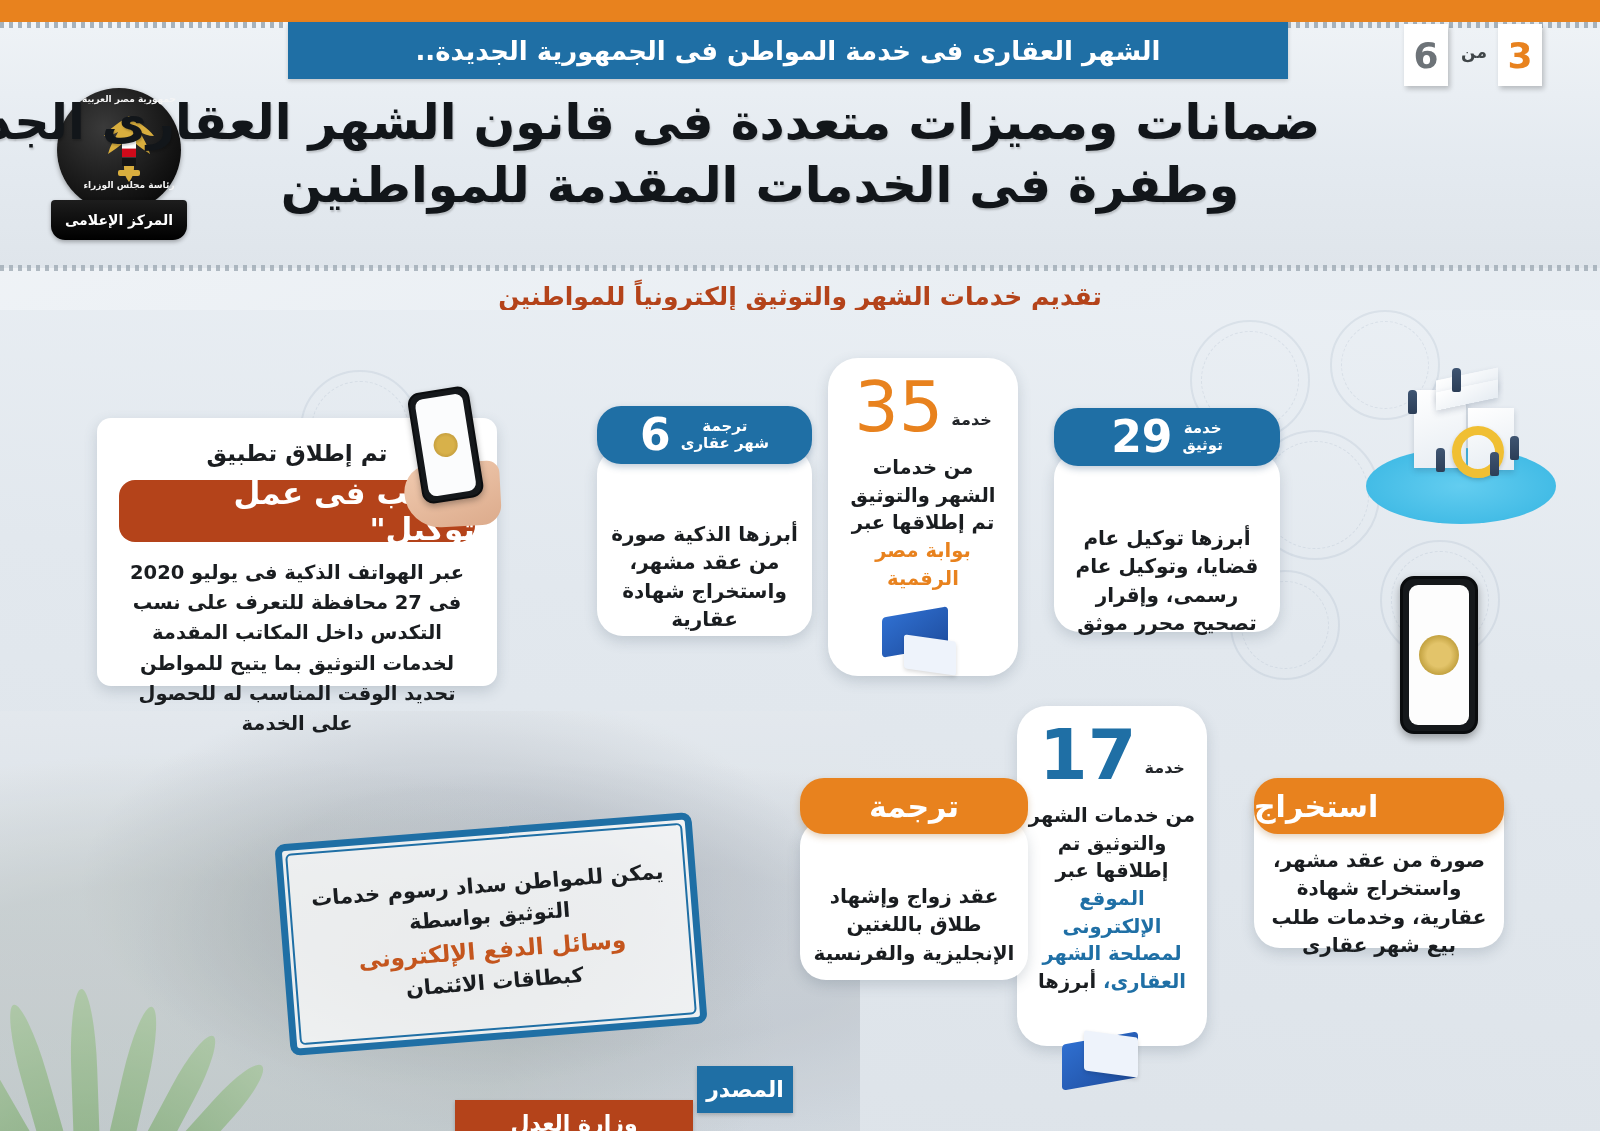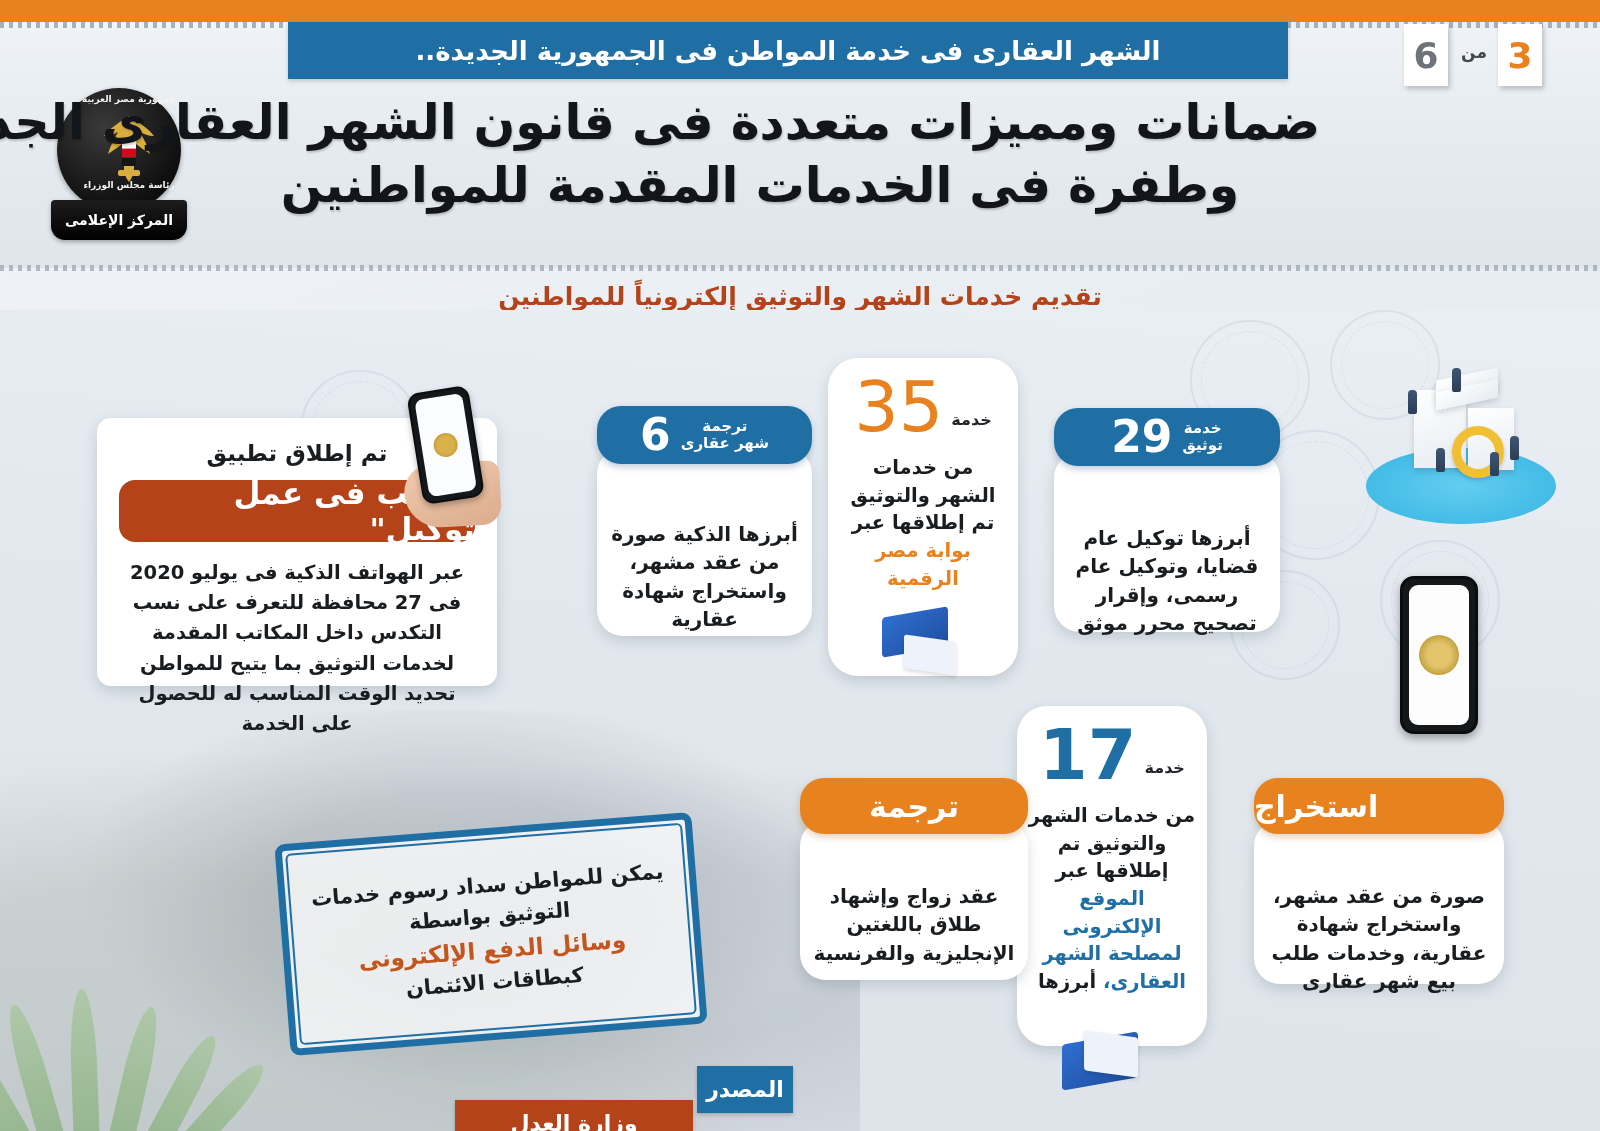--- a/index.html
+++ b/index.html
@@ -267,21 +267,21 @@
     background: #e8821e; border-radius: 24px;
     display: flex; align-items: center; justify-content: center;
     box-shadow: 0 3px 7px rgba(160,100,30,.3);
   }
   #hdr-tr span { color: #ffffff; font-size: 30px; font-weight: bold; }
   #card-tr .card-body {
     position: absolute; top: 62px; left: 10px; width: 208px; font-size: 20px;
   }
 
   
-  #card-ex { top: 820px; left: 1254px; width: 250px; height: 164px; }
+  #card-ex { top: 784px; left: 1254px; width: 250px; height: 164px; }
   #hdr-ex {
     position: absolute; top: 778px; left: 1254px; width: 250px; height: 56px;
     background: #e8821e; border-radius: 24px;
     display: flex; align-items: center; justify-content: flex-end;
     box-shadow: 0 3px 7px rgba(160,100,30,.3);
   }
   #hdr-ex span { color: #ffffff; font-size: 30px; font-weight: bold; }
   #card-ex .card-body {
     position: absolute; top: 62px; left: 12px; width: 226px; font-size: 20px;
   }

